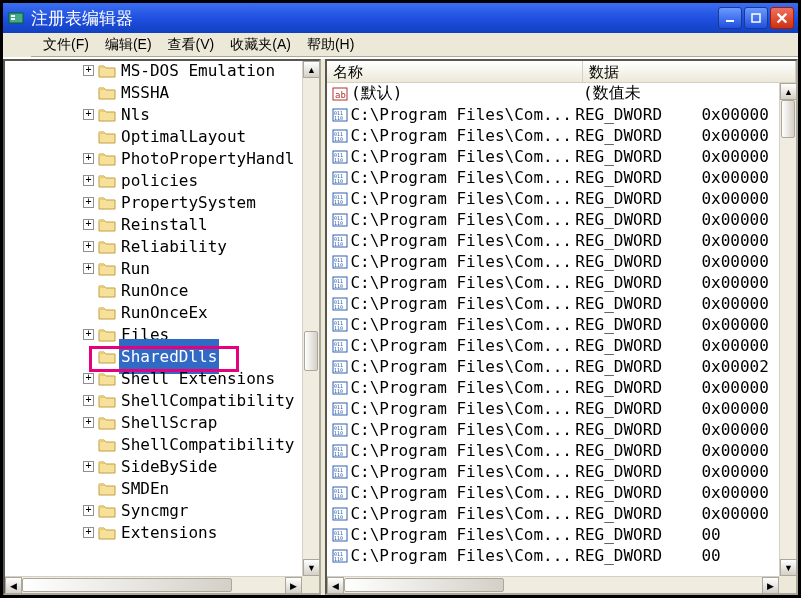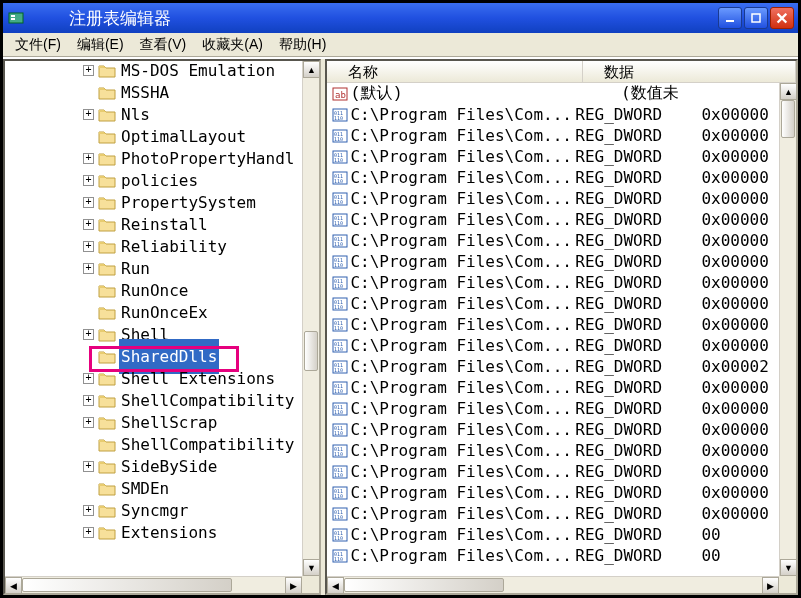--- a/index.html
+++ b/index.html
@@ -14,21 +14,20 @@
     }
     .window { display: flex; flex-direction: column; height: 100%; }
     .titlebar {
       height: 30px;
       background: linear-gradient(to bottom, #3a6ef0 0%, #2050e0 50%, #1040c0 100%);
       display: flex;
       align-items: center;
       padding: 0 4px;
       color: #fff;
       font-size: 17px;
-      gap: 38px;
     }
     .titlebar .app-icon { width: 18px; height: 18px; margin-right: 6px; display: inline-flex; align-items: center; justify-content: center; }
     .titlebar .title { flex: 1; font-weight: normal; }
     .titlebar .win-btns { display: flex; gap: 2px; }
     .win-btn {
       width: 24px; height: 22px;
       background: linear-gradient(to bottom, #6a9aff, #2050e0);
       border: 1px solid #1a3a90;
       border-radius: 3px;
       display: flex; align-items: center; justify-content: center;
@@ -37,20 +36,21 @@
       cursor: pointer;
     }
     .win-btn.close { background: linear-gradient(to bottom, #f07060, #d03010); border-color: #a02000; font-size: 16px; }
     .menubar {
       height: 24px;
       background: #ece9d8;
       border-bottom: 1px solid #aca899;
       display: flex;
       align-items: center;
       padding: 0 4px;
+      margin-left: 28px;
     }
     .menubar .menu-item { padding: 2px 8px; cursor: pointer; font-size: 14px; }
     .content {
       flex: 1;
       display: flex;
       border-top: 2px solid #fff;
       overflow: hidden;
     }
     .tree-panel {
       width: 318px;
@@ -152,21 +152,21 @@
       flex-direction: column;
     }
     .list-header {
       height: 22px;
       display: flex;
       background: linear-gradient(to bottom, #fff, #ece9d8);
       border-bottom: 1px solid #d4d0c8;
       font-size: 15px;
     }
     .list-header .col {
-      padding: 2px 21px;
+      padding: 2px 6px;
       border-right: 1px solid #d4d0c8;
       cursor: pointer;
     }
     .list-body { flex: 1; overflow: hidden; position: relative; }
     .list-rows { position: absolute; top: 0; left: 0; right: 17px; }
     .list-row {
       height: 21px;
       display: flex;
       align-items: center;
       font-size: 16px;
@@ -351,21 +351,21 @@
                 </svg></span>
               <span class="tree-label">RunOnceEx</span>
             </div>
             <div class="tree-row">
               <span class="indent" style="width: 78px;"></span>
               <span class="expander">+</span>
               <span class="folder-icon"><svg width="18" height="15">
                   <path d="M1 3 L6 3 L8 5 L17 5 L17 14 L1 14 Z" fill="#f7e09a" stroke="#c0a040" stroke-width="1"></path>
                   <path d="M1 3 L6 3 L8 5 L1 5 Z" fill="#e8cc70"></path>
                 </svg></span>
-              <span class="tree-label">Shell</span>
+              <span class="tree-label">Files</span>
             </div>
             <div class="tree-row selected">
               <span class="indent" style="width: 78px;"></span>
               <span class="expander blank"></span>
               <span class="folder-icon"><svg width="18" height="15">
                   <path d="M1 3 L6 3 L8 5 L17 5 L17 14 L1 14 Z" fill="#f7e09a" stroke="#c0a040" stroke-width="1"></path>
                   <path d="M1 3 L6 3 L8 5 L1 5 Z" fill="#e8cc70"></path>
                 </svg></span>
               <span class="tree-label">SharedDlls</span>
             </div>
@@ -466,22 +466,22 @@
       </div>
       <div class="list-body">
         <div class="list-rows" id="list-rows">
             <div class="list-row">
               <span class="val-icon">
                 <svg width="16" height="16">
                   <rect x="1" y="2" width="14" height="12" fill="#fff" stroke="#b03030" stroke-width="1"></rect>
                   <text x="3" y="12" font-size="9" fill="#b03030" font-family="monospace">ab</text>
                 </svg>
               </span>
-              <span class="cell" style="width: 232px; font-family: Liberation Mono, monospace;">(默认)</span>
-              <span class="cell" style="width: 80px; margin-left: 38px;">(数值未</span>
+              <span class="cell" style="width: 232px;">(默认)</span>
+              <span class="cell" style="width: 80px;">(数值未</span>
             </div>
             <div class="list-row">
               <span class="val-icon">
                 <svg width="16" height="16">
                   <rect x="1" y="2" width="14" height="12" fill="#fff" stroke="#3060b0" stroke-width="1"></rect>
                   <text x="2" y="8" font-size="5" fill="#3060b0" font-family="monospace">011</text>
                   <text x="2" y="13" font-size="5" fill="#3060b0" font-family="monospace">110</text>
                 </svg>
               </span>
               <span class="cell" style="width: 232px;">C:\Program Files\Com...</span>

